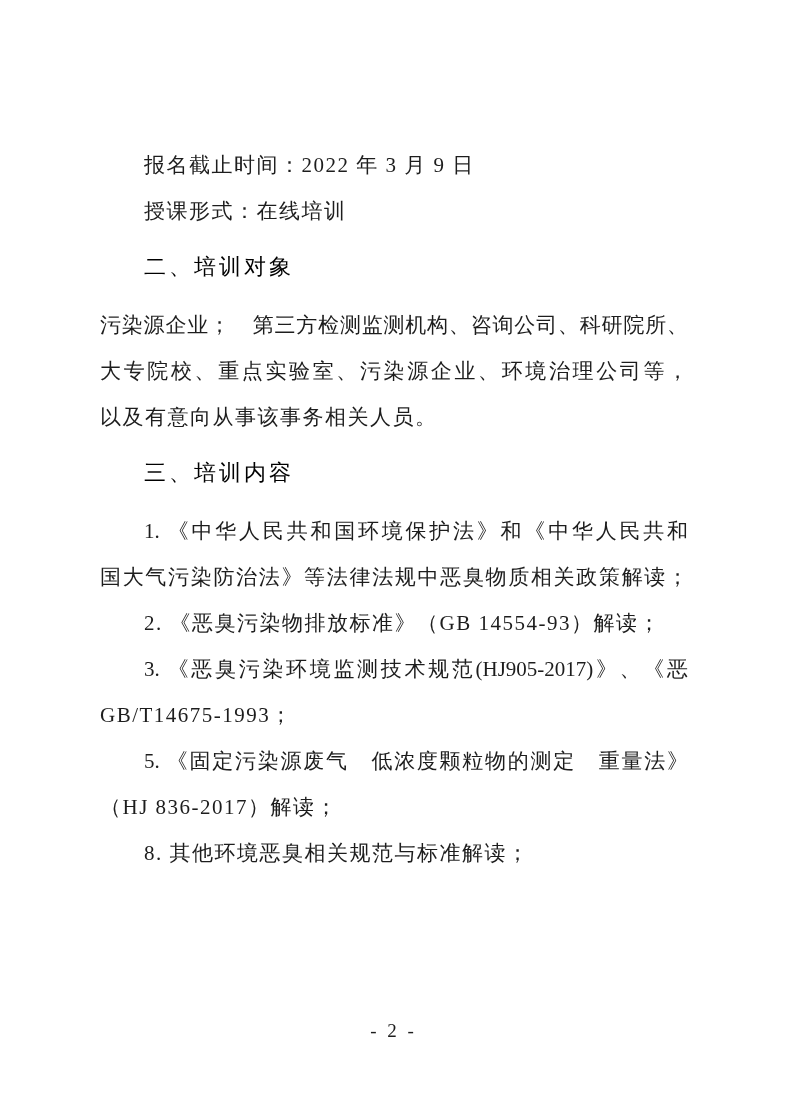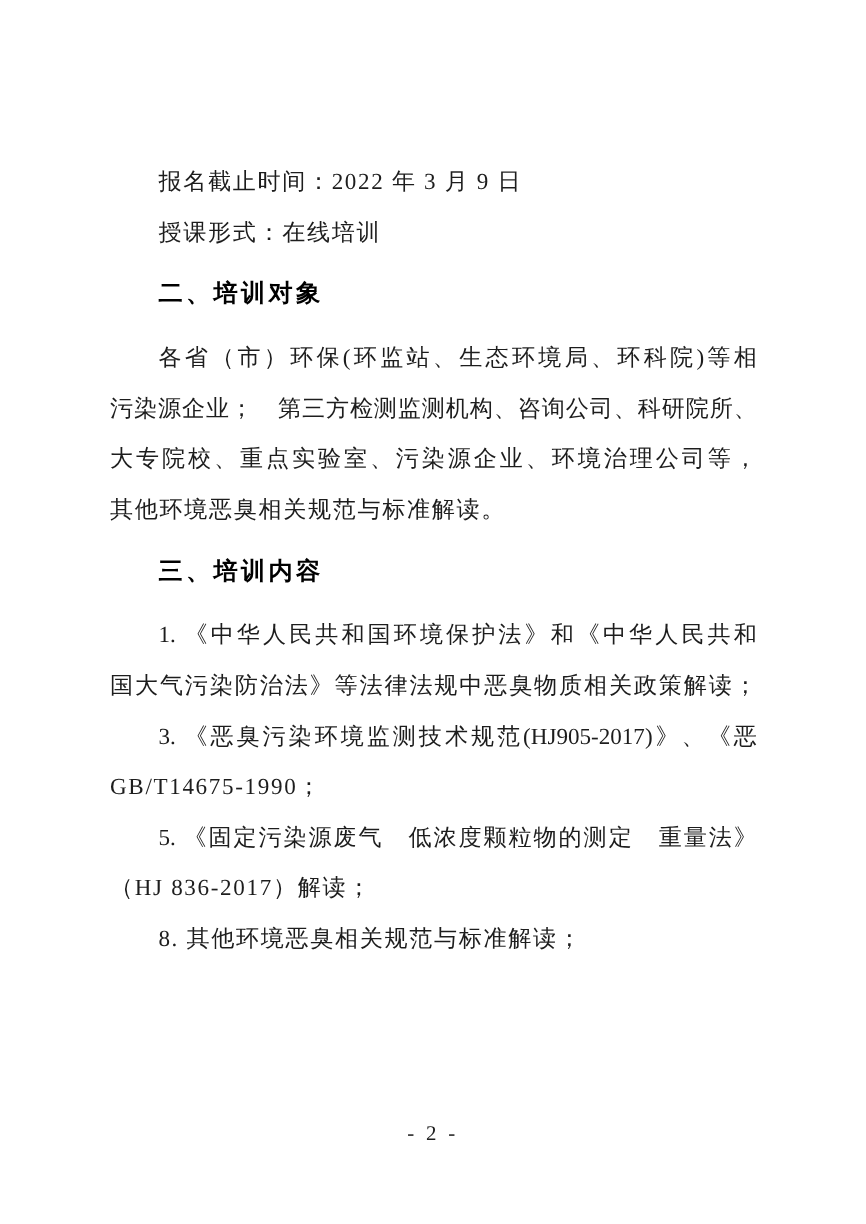--- a/index.html
+++ b/index.html
@@ -38,21 +38,21 @@
   .line.fill {
     text-align: justify;
     text-align-last: justify;
     letter-spacing: 0;
   }
   .line.indent {
     text-indent: 44px;
   }
   .line.heading {
     font-family: "Liberation Sans", sans-serif;
-    font-weight: bold;
+    font-weight: normal;
     font-size: 22px;
     color: #000000;
     letter-spacing: 3px;
     margin-top: 10px;
     margin-bottom: 12px;
     white-space: nowrap;
     text-align: left;
     text-align-last: left;
   }
   .page-number {
@@ -68,27 +68,27 @@
   }
 </style>
 </head>
 <body>
 
 <div class="page">
   <div class="doc-body">
       <div class="line plain indent">报名截止时间：2022 年 3 月 9 日</div>
       <div class="line plain indent">授课形式：在线培训</div>
       <div class="line heading indent">二、培训对象</div>
-      <div class="line fill indent">各省（市）环保(环监站、生态环境局、环科院)等相</div>
       <div class="line fill">污染源企业；　第三方检测监测机构、咨询公司、科研院所、</div>
       <div class="line fill">大专院校、重点实验室、污染源企业、环境治理公司等，</div>
-      <div class="line plain">其他环境恶臭相关规范与标准解读。</div>
+      <div class="line plain">以及有意向从事该事务相关人员。</div>
       <div class="line heading indent">三、培训内容</div>
       <div class="line fill indent">1. 《中华人民共和国环境保护法》和《中华人民共和</div>
       <div class="line fill">国大气污染防治法》等法律法规中恶臭物质相关政策解读；</div>
+      <div class="line plain indent">2. 《恶臭污染物排放标准》（GB 14554-93）解读；</div>
       <div class="line fill indent">3. 《恶臭污染环境监测技术规范(HJ905-2017)》、《恶</div>
-      <div class="line plain">GB/T14675-1990；</div>
+      <div class="line plain">GB/T14675-1993；</div>
       <div class="line fill indent">5. 《固定污染源废气　低浓度颗粒物的测定　重量法》</div>
       <div class="line plain">（HJ 836-2017）解读；</div>
       <div class="line plain indent">8. 其他环境恶臭相关规范与标准解读；</div>
     </div>
   <div class="page-number">- 2 -</div>
 </div>
 
 </body></html>

